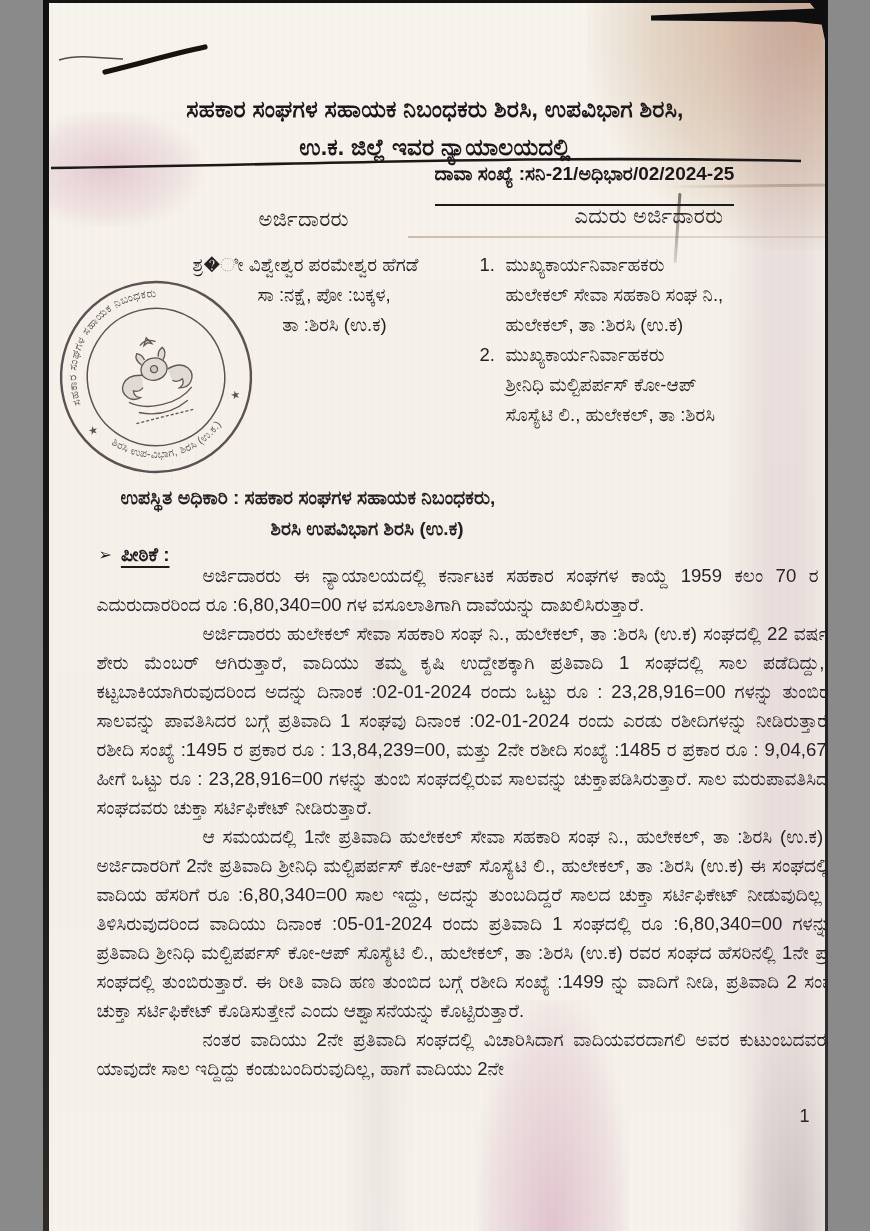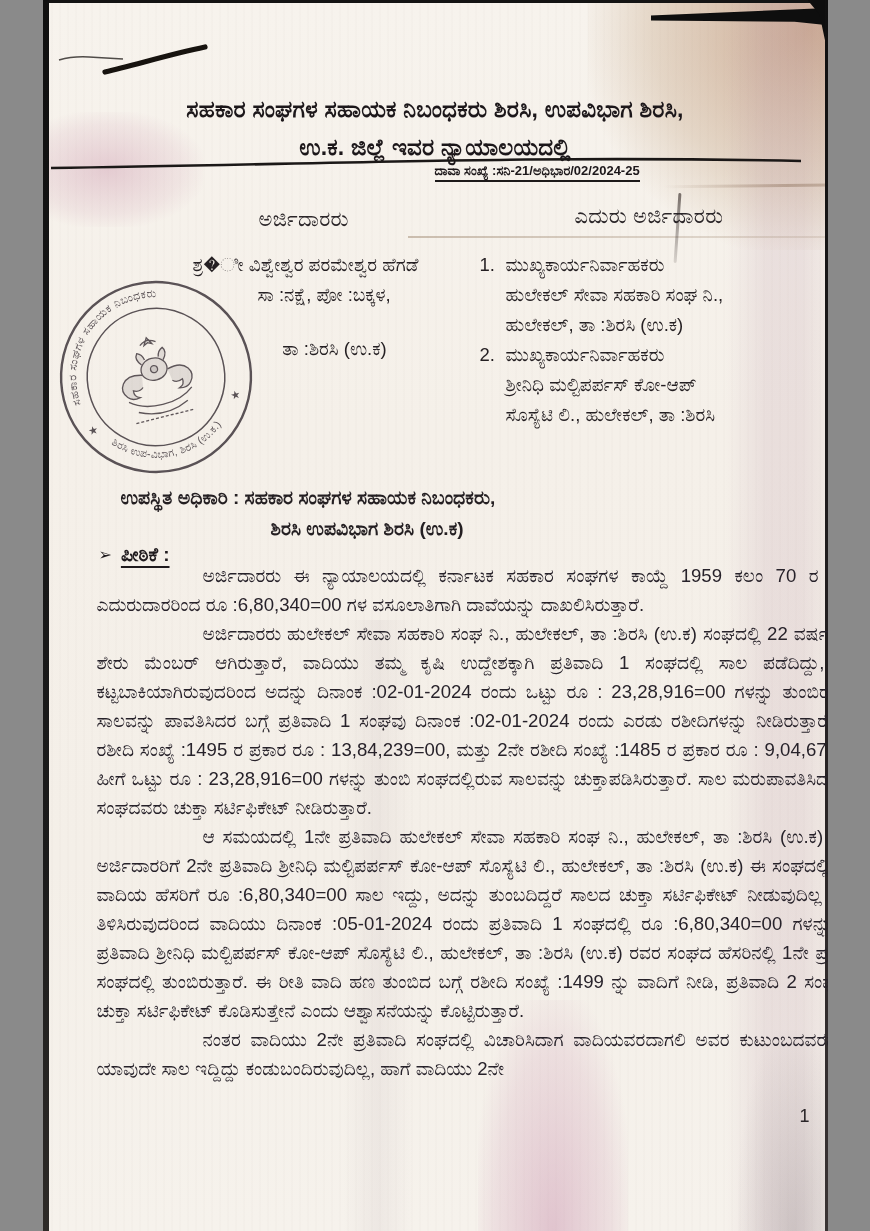--- a/index.html
+++ b/index.html
@@ -43,28 +43,28 @@
     background:linear-gradient(90deg,rgba(140,112,90,0),rgba(140,112,90,.45),rgba(140,112,90,.2));transform:rotate(-.6deg);}
   .crease-h-under{left:365px;top:236px;width:505px;height:2px;
     background:linear-gradient(90deg,rgba(150,125,100,.45),rgba(150,125,100,.12));}
   .crease-v{left:633px;top:193px;width:3px;height:70px;border-radius:2px;
     background:linear-gradient(180deg,rgba(55,45,42,.65),rgba(55,45,42,.15));transform:rotate(4deg);}
   
   .scribble{position:absolute;left:10px;top:38px;width:175px;height:42px;}
   .court-header{position:absolute;top:90px;left:0;width:100%;text-align:center;
     font-weight:700;font-size:23px;line-height:38px;color:#1c171a;letter-spacing:.2px;}
   .rule-svg{position:absolute;top:150px;left:0;width:790px;height:28px;}
-  .case-number{position:absolute;top:163px;left:392px;font-weight:700;font-size:13px;color:#1c171a;
-    padding-bottom:1px;border-bottom:2.5px solid #1d1a1a;}
+  .case-number{position:absolute;top:163px;left:392px;font-weight:700;font-size:19px;color:#1c171a;
+    padding-bottom:19px;border-bottom:2.5px solid #1d1a1a;}
   .col-head{position:absolute;font-size:21px;color:#2a2528;letter-spacing:.3px;margin-left:30px;}
   .col-head.applicant{top:207px;left:186px;}
   .col-head.respondent{top:204px;left:502px;}
   .applicant-block{position:absolute;top:250px;left:118px;width:290px;font-size:18.5px;line-height:30px;color:#241f22;text-align:center;}
   .applicant-block .a1{margin-left:37px;}
-  .applicant-block .a2{margin-left:58px;margin-top:24px;}
+  .applicant-block .a2{margin-left:58px;}
   .respondents{position:absolute;top:250px;left:437px;width:350px;font-size:18.5px;line-height:30px;color:#241f22;}
   .resp-item{display:flex;align-items:flex-start;}
   .resp-num{width:26px;flex:0 0 26px;}
   .resp-lines{flex:1;}
   
   .seal{position:absolute;top:276px;left:12px;width:202px;height:202px;transform:rotate(-14deg);opacity:.88;}
   
   .officer{position:absolute;top:482px;left:78px;font-size:19px;line-height:31px;color:#241f22;font-weight:bold;}
   .officer .o2{margin-left:150px;}
   

